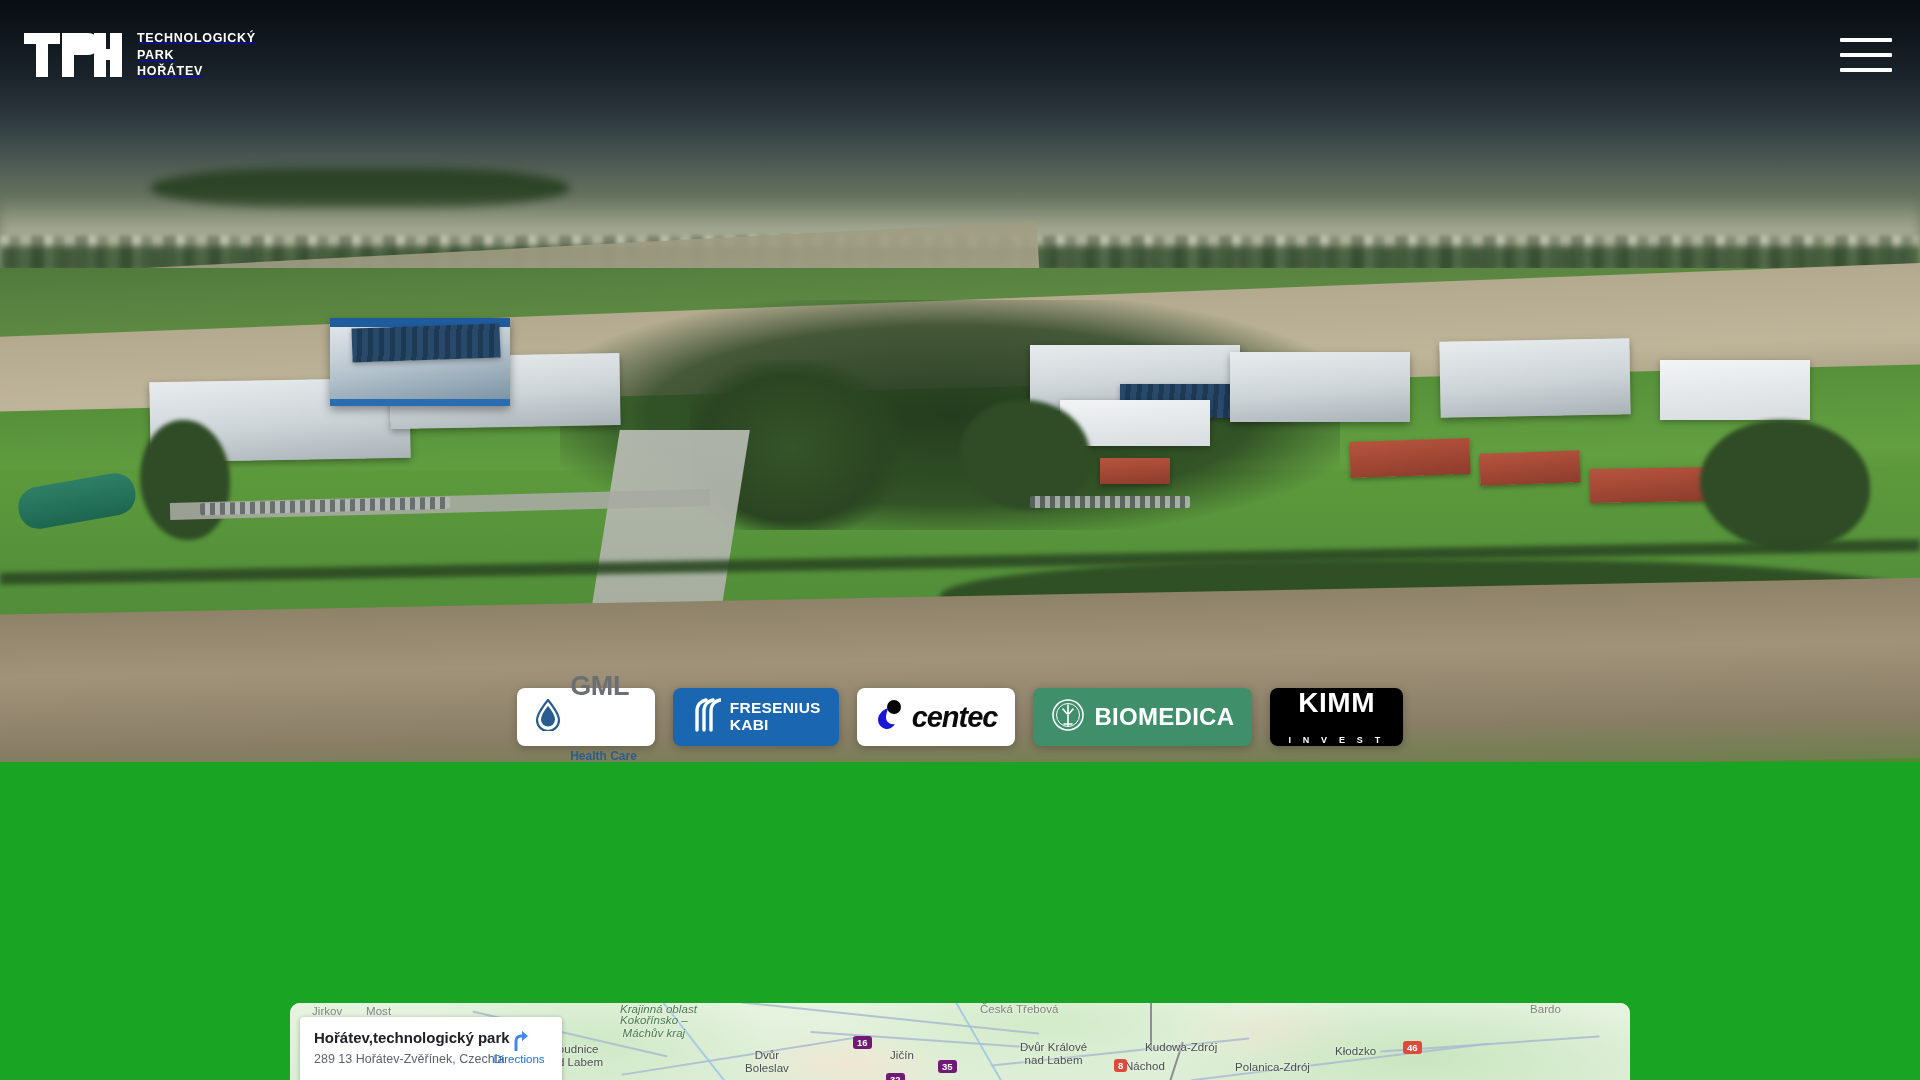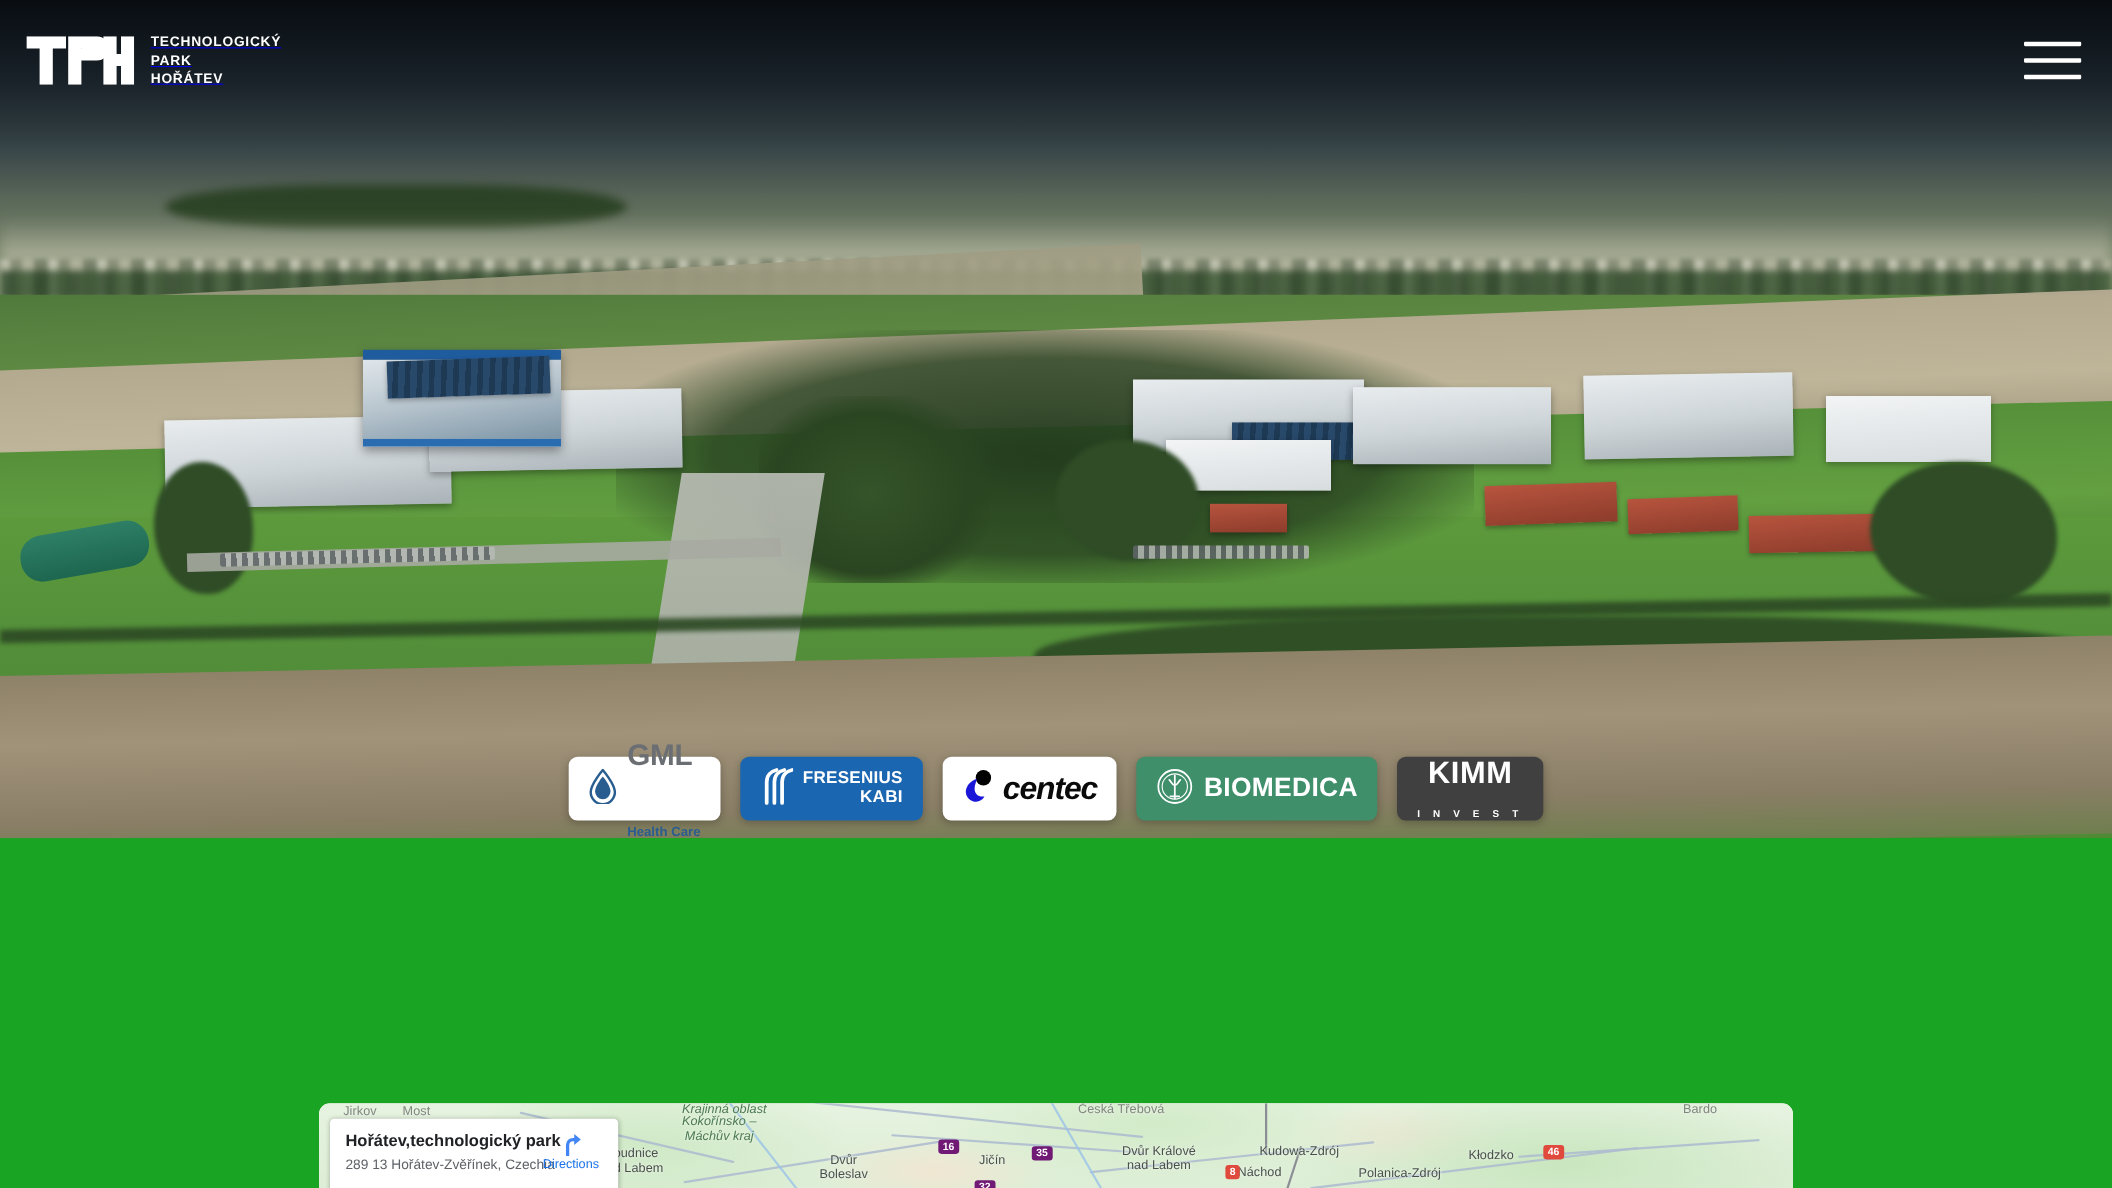--- a/index.html
+++ b/index.html
@@ -346,21 +346,21 @@
   <div class="plogo" style="background:#1b66b0;">
     <span>
       <svg width="30" height="34" viewBox="0 0 30 34" aria-hidden="true">
         <path d="M6 32V13c0-6 4-10 9-11" stroke="#fff" stroke-width="3.4" fill="none" stroke-linecap="round"></path>
         <path d="M13 32V13c0-6 4-10 9-11" stroke="#fff" stroke-width="3.4" fill="none" stroke-linecap="round"></path>
         <path d="M20 32V13c0-6 4-10 9-11" stroke="#fff" stroke-width="3.4" fill="none" stroke-linecap="round"></path>
       </svg>
     </span>
     <span class="fk-txt">
       <span style="display:block;">FRESENIUS</span>
-      <span style="display:block;text-align:right;">KABI</span>
+      <span style="display:block;">KABI</span>
     </span>
   </div>
 
   <div class="plogo white">
     <span>
       <svg width="28" height="32" viewBox="0 0 28 32" aria-hidden="true">
         <circle cx="19" cy="8" r="7" fill="#000"></circle>
         <path d="M13 9c-6 2-10 7-10 12a9 9 0 0 0 17 4c-5 1-9-2-9-7 0-4 2-7 2-9Z" fill="#1a16d8"></path>
       </svg>
     </span>
@@ -371,21 +371,21 @@
     <span>
       <svg width="34" height="36" viewBox="0 0 34 36" aria-hidden="true">
         <circle cx="17" cy="18" r="15" fill="none" stroke="#fff" stroke-width="1.6"></circle>
         <circle cx="17" cy="18" r="11.5" fill="none" stroke="#fff" stroke-width="1"></circle>
         <path d="M17 8v21M12 12c2 2 3 5 5 5s3-3 5-5M13 27h8" stroke="#fff" stroke-width="1.6" fill="none" stroke-linecap="round"></path>
       </svg>
     </span>
     <span class="bio-txt">BIOMEDICA</span>
   </div>
 
-  <div class="plogo" style="background:#404040;">
+  <div class="plogo" style="background:#000000;">
     <span class="kimm-wrap">
       <span class="kimm-main">KIMM</span>
       <span class="kimm-sub">I N V E S T</span>
     </span>
   </div>
 
 </div>
 
 <div class="green"></div>
 
@@ -451,18 +451,18 @@
 nad Labem</div>
       <div class="maplabel" style="left: 855px; top: 38px;">Kudowa-Zdrój</div>
       <div class="maplabel" style="left: 835px; top: 57px;">Náchod</div>
       <div class="maplabel" style="left: 945px; top: 58px;">Polanica-Zdrój</div>
       <div class="maplabel" style="left: 1045px; top: 42px;">Kłodzko</div>
       <div class="maplabel faint" style="left: 1240px; top: 0px;">Bardo</div>
       <div class="maplabel faint" style="left: 690px; top: 0px;">Česká Třebová</div>
     </div>
   <div id="map-shields">
       <div class="shield blue" style="left: 563px; top: 33px;">16</div>
-      <div class="shield blue" style="left: 648px; top: 39px;">35</div>
+      <div class="shield blue" style="left: 648px; top: 57px;">35</div>
       <div class="shield blue" style="left: 596px; top: 70px;">32</div>
       <div class="shield red" style="left: 824px; top: 56px;">8</div>
       <div class="shield red" style="left: 1113px; top: 38px;">46</div>
     </div>
 </div>
 
 </body></html>

